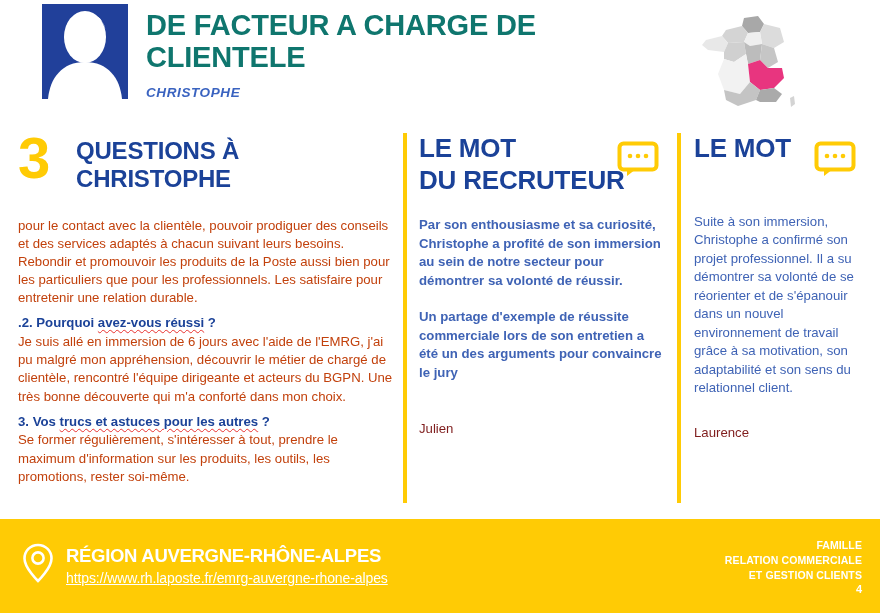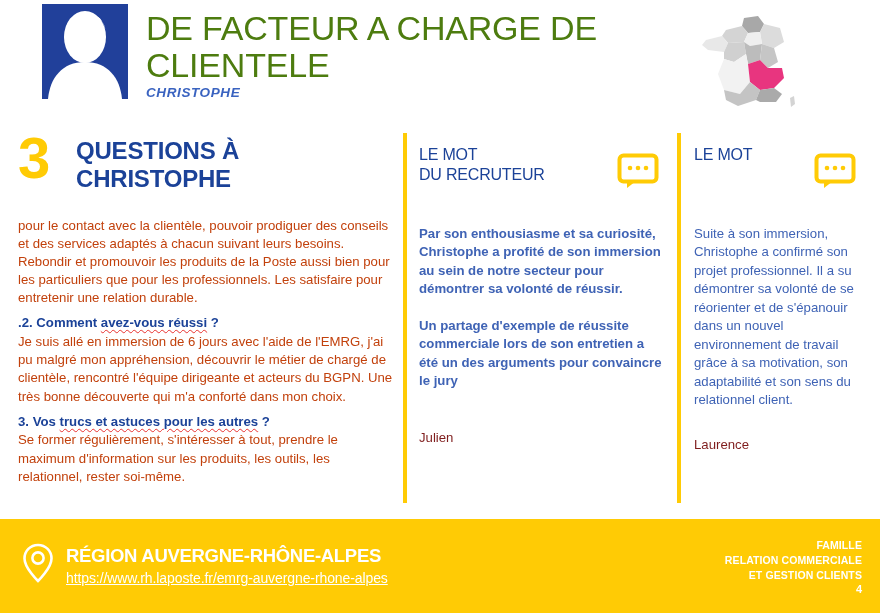--- a/index.html
+++ b/index.html
@@ -31,23 +31,23 @@
     background: #21409a;
     overflow: hidden;
   }
   .avatar svg { display: block; }
 
   .header-title {
     position: absolute;
     left: 146px;
     top: 10px;
     width: 540px;
-    font-size: 34px;
-    font-weight: normal;
-    color: #4d7c0f;
+    font-size: 29px;
+    font-weight: bold;
+    color: #0f766e;
     letter-spacing: -0.2px;
     line-height: 1.1;
   }
   .header-subtitle {
     position: absolute;
     left: 146px;
     top: 85px;
     font-size: 13.5px;
     font-style: italic;
     font-weight: 600;
@@ -141,27 +141,26 @@
     width: 245px;
   }
   .col-right {
     position: absolute;
     left: 694px;
     top: 0;
     width: 180px;
   }
   .mot-head {
     position: relative;
-    font-size: 16px;
-    font-weight: normal;
+    font-size: 26px;
+    font-weight: bold;
     color: #1b4298;
     line-height: 1.22;
     letter-spacing: -0.2px;
     min-height: 60px;
-    margin-top: 12px;
   }
   .bubble {
     position: absolute;
     top: 8px;
   }
   .col-mid .bubble { left: 198px; }
   .col-right .bubble { left: 120px; }
 
   .mot-body {
     font-size: 13.2px;
@@ -290,27 +289,27 @@
         <div>QUESTIONS À</div>
         <div>CHRISTOPHE</div>
       </div>
     </div>
 
     <div class="qa-block">
       <div class="a-text">pour le contact avec la clientèle, pouvoir prodiguer des conseils et des services adaptés à chacun suivant leurs besoins. Rebondir et promouvoir les produits de la Poste aussi bien pour les particuliers que pour les professionnels. Les satisfaire pour entretenir une relation durable.</div>
     </div>
 
     <div class="qa-block">
-      <div class="q-label"><span>.2. Comment </span><span class="squiggle">avez-vous réussi</span><span> ?</span></div>
+      <div class="q-label"><span>.2. Pourquoi </span><span class="squiggle">avez-vous réussi</span><span> ?</span></div>
       <div class="a-text">Je suis allé en  immersion de 6 jours avec l'aide de l'EMRG, j'ai pu malgré mon appréhension, découvrir le métier de chargé de clientèle, rencontré l'équipe dirigeante et acteurs du BGPN. Une très bonne découverte qui m'a conforté dans mon choix.</div>
     </div>
 
     <div class="qa-block">
       <div class="q-label"><span>3. Vos </span><span class="squiggle">trucs et astuces pour les autres</span><span> ?</span></div>
-      <div class="a-text">Se former régulièrement, s'intéresser à tout, prendre le maximum d'information   sur les produits, les outils, les relationnel, rester soi-même.</div>
+      <div class="a-text">Se former régulièrement, s'intéresser à tout, prendre le maximum d'information   sur les produits, les outils, les promotions, rester soi-même.</div>
     </div>
   </div>
 
   <div class="col-mid">
     <div class="mot-head">
       <div>LE MOT</div>
       <div>DU RECRUTEUR</div>
       <svg class="bubble" width="42" height="36" viewBox="0 0 42 36">
         <rect x="2.5" y="2.5" width="37" height="26" rx="4" ry="4" fill="none" stroke="#ffcb05" stroke-width="4"></rect>
         <path d="M10 27 L10 35 L19 28 Z" fill="#ffcb05"></path>

